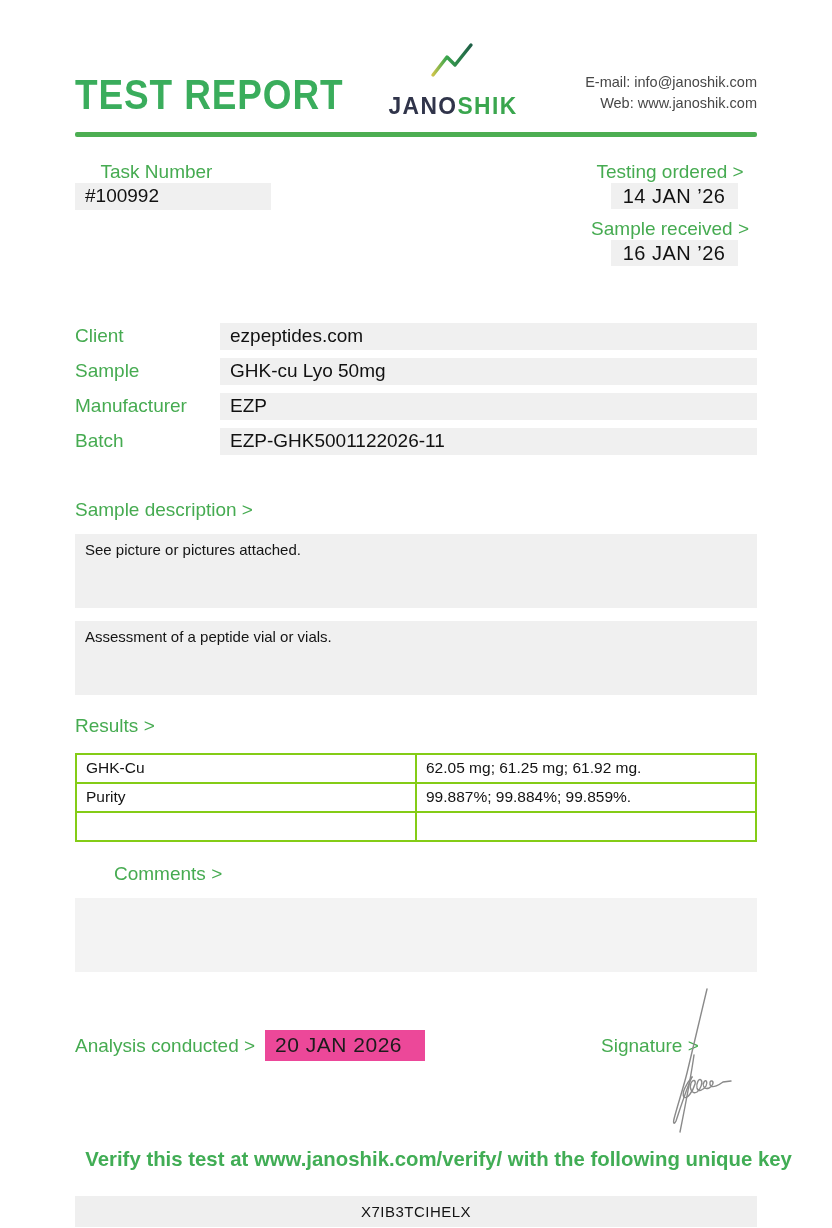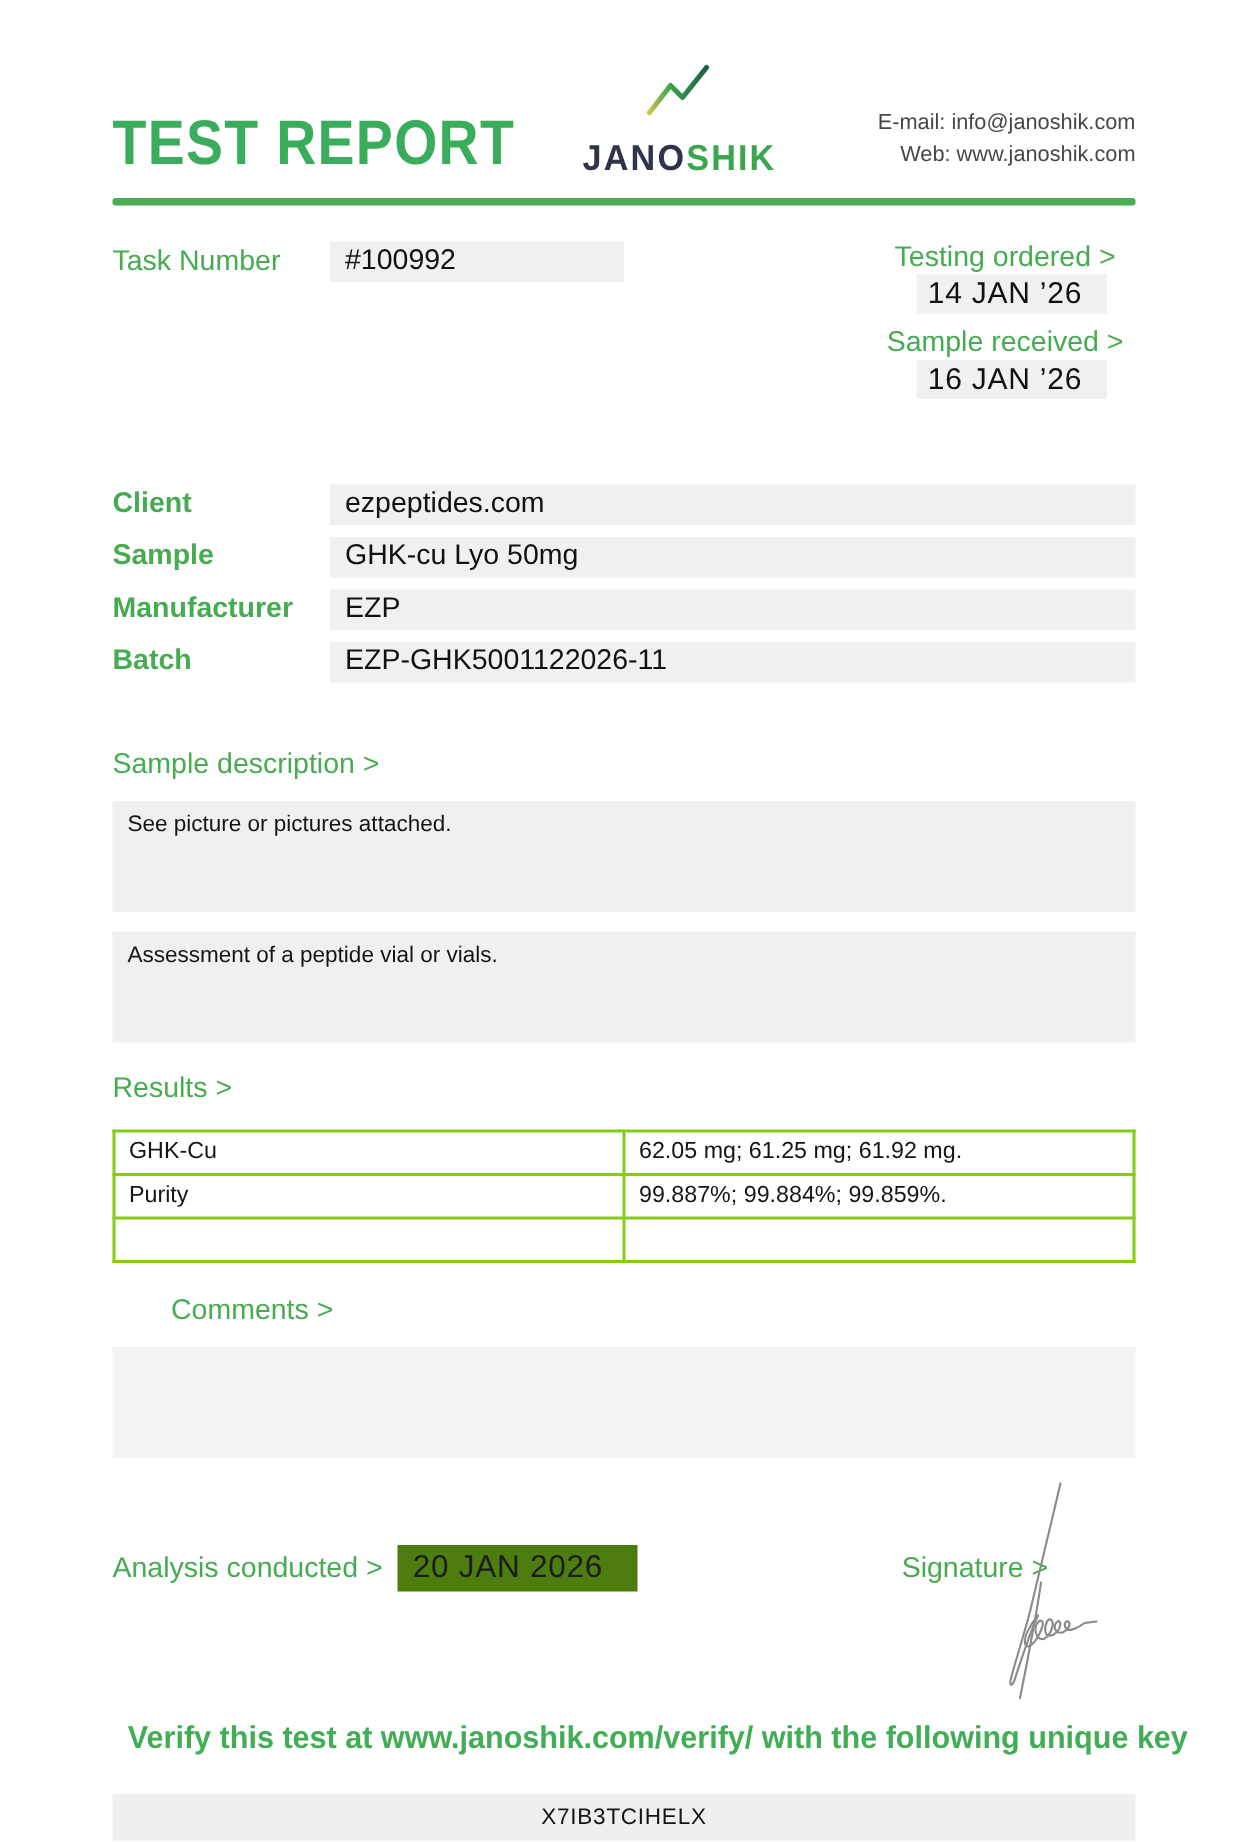--- a/index.html
+++ b/index.html
@@ -58,38 +58,38 @@
   }
 
   
   .task-row {
     margin-top: 24px;
     display: flex;
     justify-content: space-between;
     align-items: flex-start;
   }
   .green-label { color: #46ab51; font-size: 19px; white-space: nowrap; }
-  .task-left { display: flex; align-items: center; }
+  .task-left { display: flex; align-items: center; flex-direction: column; }
   .task-left .green-label { width: 145px; }
   .value-box {
     background: #f0f0f0;
     font-size: 19px;
     color: #111;
     padding: 2px 10px 3px 10px;
     line-height: 22px;
   }
   .task-number-box { width: 196px; }
   .date-row { display: flex; align-items: center; justify-content: flex-end; margin-bottom: 9px; flex-direction: column; }
   .date-row .green-label { text-align: right; margin-right: 8px; }
-  .date-box { width: 127px; font-size: 20px; font-weight: 500; letter-spacing: 0.5px; white-space: nowrap; padding: 2px 8px 2px 8px; }
+  .date-box { width: 127px; font-size: 20px; font-weight: 500; letter-spacing: 0.5px; white-space: nowrap; padding: 2px 8px 2px 8px; text-align: center; }
 
   
   .info-block { margin-top: 48px; }
   .info-row { display: flex; align-items: stretch; margin-bottom: 8px; }
-  .info-row .green-label { width: 145px; padding-top: 2px; font-weight: bold; }
+  .info-row .green-label { width: 145px; padding-top: 2px; }
   .info-value { flex: 1; }
 
   
   .section-heading { font-size: 19px; color: #46ab51; }
   .gray-panel {
     margin-top: 13px;
     background: #f0f0f0;
     min-height: 74px;
     padding: 7px 10px;
     font-size: 15px;
@@ -116,21 +116,21 @@
   }
   .results-table td.name-col { width: 50%; }
 
   
   .analysis-row {
     margin-top: 58px;
     display: flex;
     align-items: center;
   }
   .analysis-date-box {
-    background: #4d7c0f;
+    background: #ec4899;
     font-size: 21px;
     font-weight: 500;
     letter-spacing: 0.5px;
     padding: 3px 14px 4px 10px;
     margin-left: 10px;
     min-width: 160px;
   }
   .signature-label { margin-left: 176px; }
   .signature-wrap {
     position: absolute;

